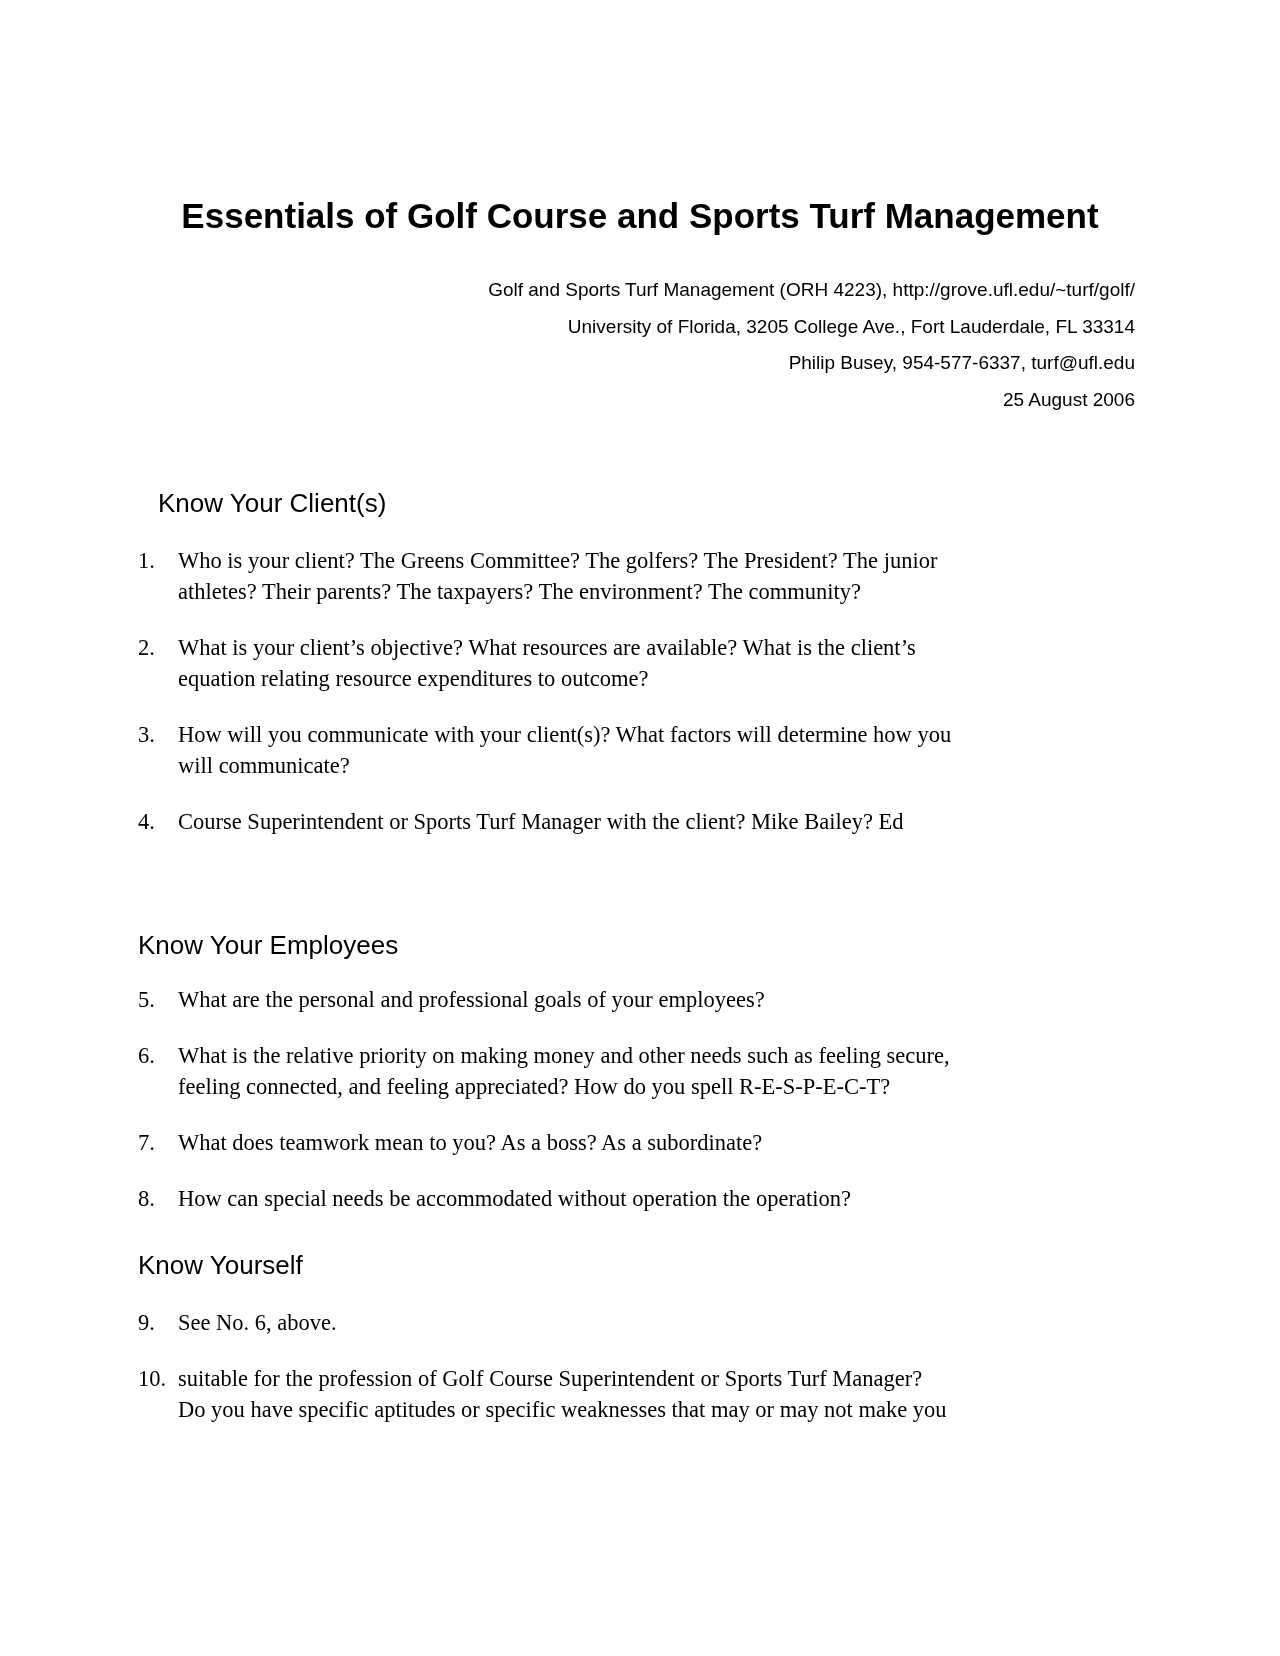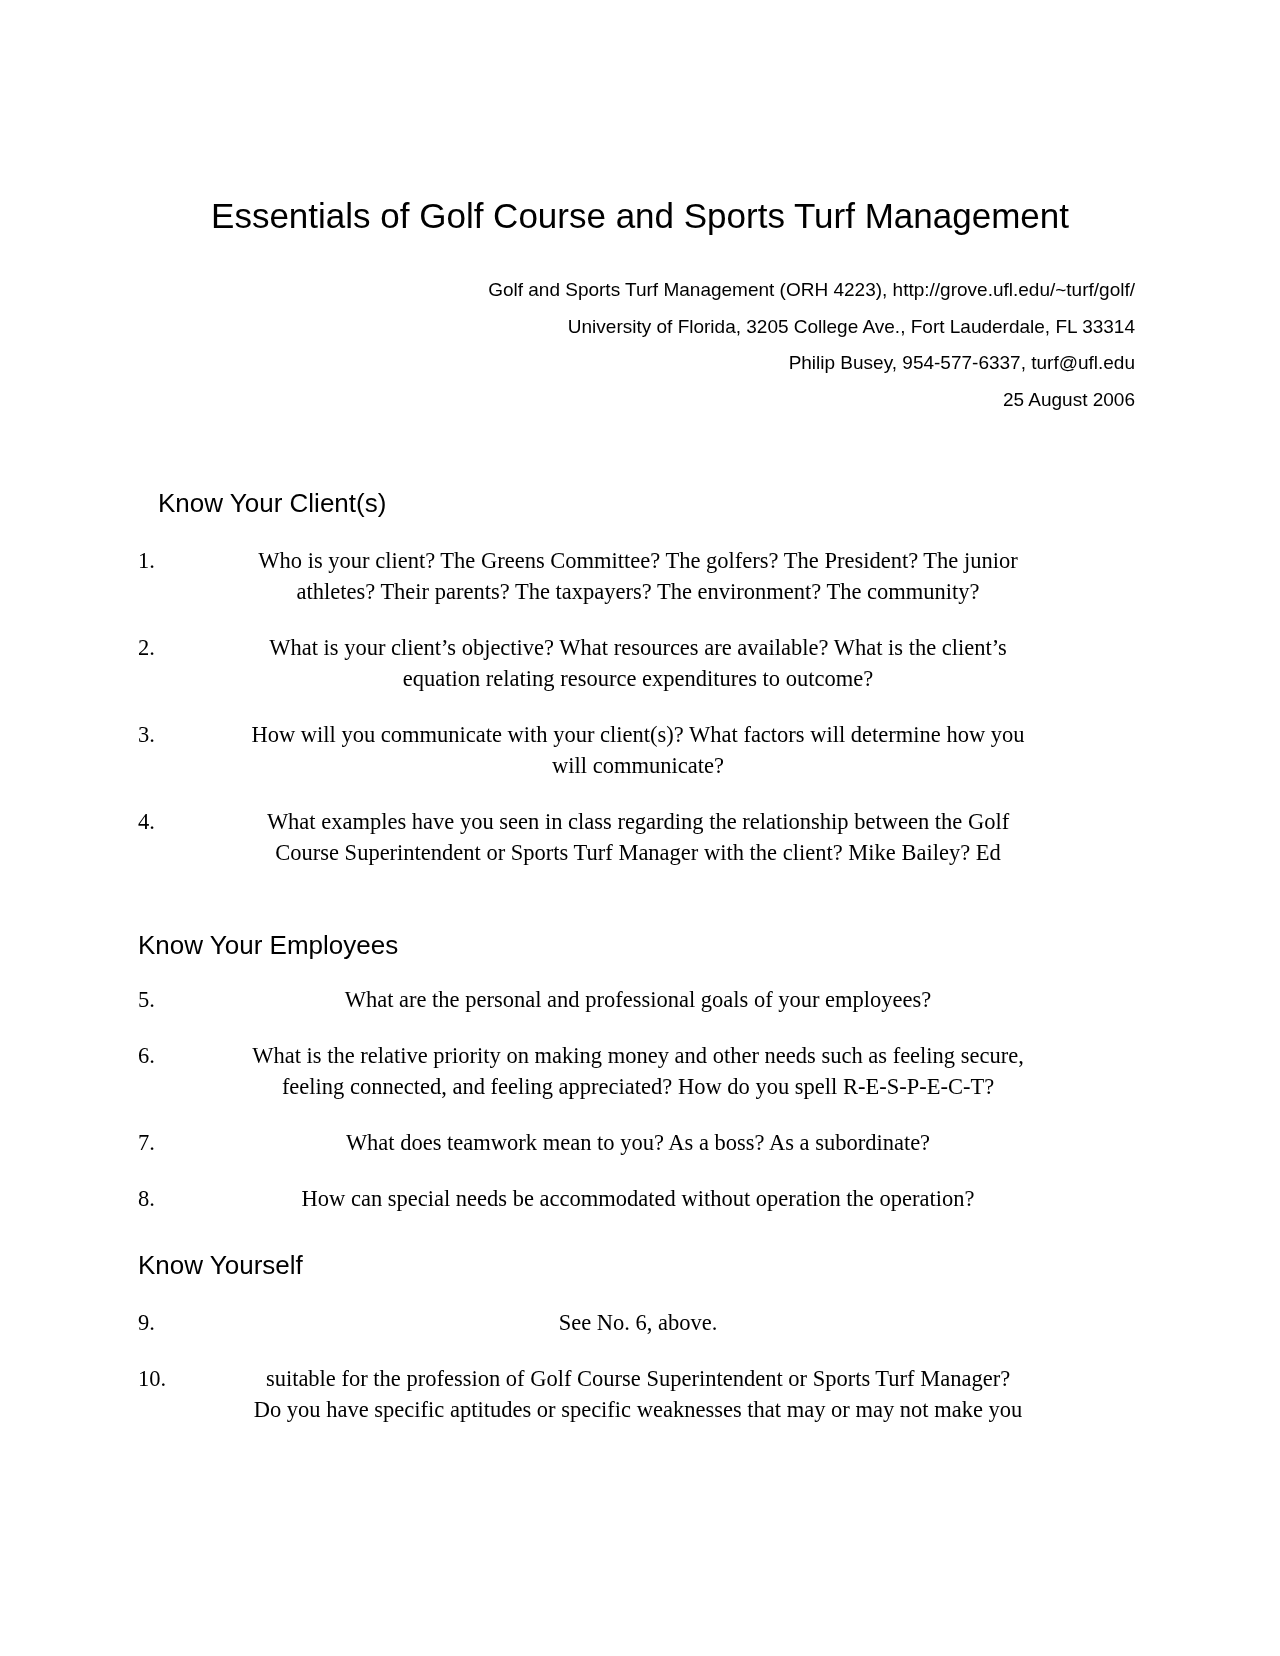--- a/index.html
+++ b/index.html
@@ -1,39 +1,39 @@
 <!DOCTYPE html>
 <html><head>
   <meta charset="utf-8">
   <style>
     html, body { margin: 0; padding: 0; background: #ffffff; }
     body { width: 1280px; height: 1656px; position: relative; overflow: hidden; color: #000; }
     .page { position: absolute; left: 0; top: 0; width: 1280px; height: 1656px; background: #fff; }
     .title {
       position: absolute; left: 0; width: 1280px; top: 194px;
       text-align: center; font-family: "Liberation Sans", sans-serif;
-      font-weight: normal; font-size: 35px; line-height: 44px; margin: 0;
+      font-weight: bold; font-size: 35px; line-height: 44px; margin: 0;
       letter-spacing: 0px;
     }
     .header-block {
       position: absolute; right: 145px; top: 272px; text-align: right;
       font-family: "Liberation Sans", sans-serif; font-size: 19px; line-height: 36.5px;
     }
     .header-block div { white-space: nowrap; }
     .section-heading {
       position: absolute; left: 138px; margin: 0;
       font-family: "Liberation Sans", sans-serif; font-weight: normal;
       font-size: 26px; line-height: 32px; white-space: nowrap;
     }
     .item {
       position: absolute; left: 138px; width: 1000px;
       font-family: "Liberation Serif", serif; font-size: 22.5px; line-height: 31px;
     }
     .item .num { position: absolute; left: 0; top: 0; width: 40px; }
-    .item .text { display: block; text-align: center; }
+    .item .text { margin-left: 40px; display: block; }
     .item .line { display: block; white-space: nowrap; }
   </style>
 </head>
 <body>
 
 <div class="page">
 
   <h1 class="title">Essentials of Golf Course and Sports Turf Management</h1>
 
   <div class="header-block">
@@ -65,21 +65,20 @@
     <span class="num">3.</span>
     <span class="text">
       <span class="line">How will you communicate with your client(s)?  What factors will determine how you</span>
       <span class="line">will communicate?</span>
     </span>
   </div>
 
   <div class="item" style="top:806px;">
     <span class="num">4.</span>
     <span class="text">
-      <span class="line">What examples have you seen in class regarding the relationship between the Golf</span>
       <span class="line">Course Superintendent or Sports Turf Manager with the client?  Mike Bailey?  Ed</span>
     </span>
   </div>
 
   <h2 class="section-heading" style="top:929px;">Know Your Employees</h2>
 
   <div class="item" style="top:984px;">
     <span class="num">5.</span>
     <span class="text">
       <span class="line">What are the personal and professional goals of your employees?</span>

